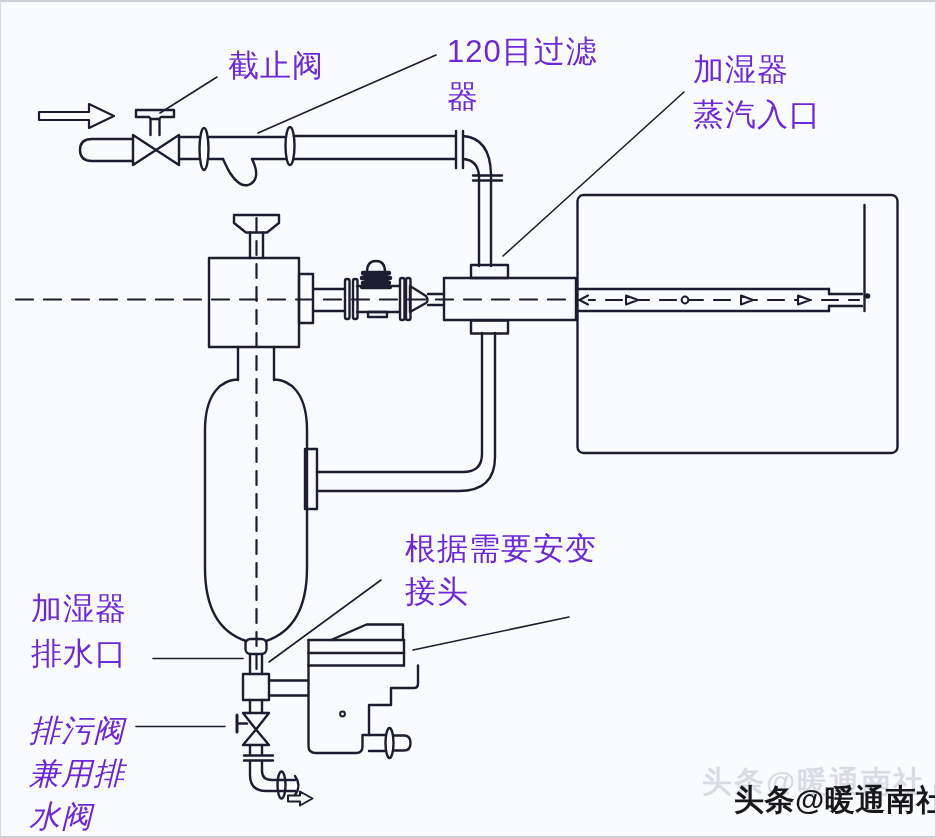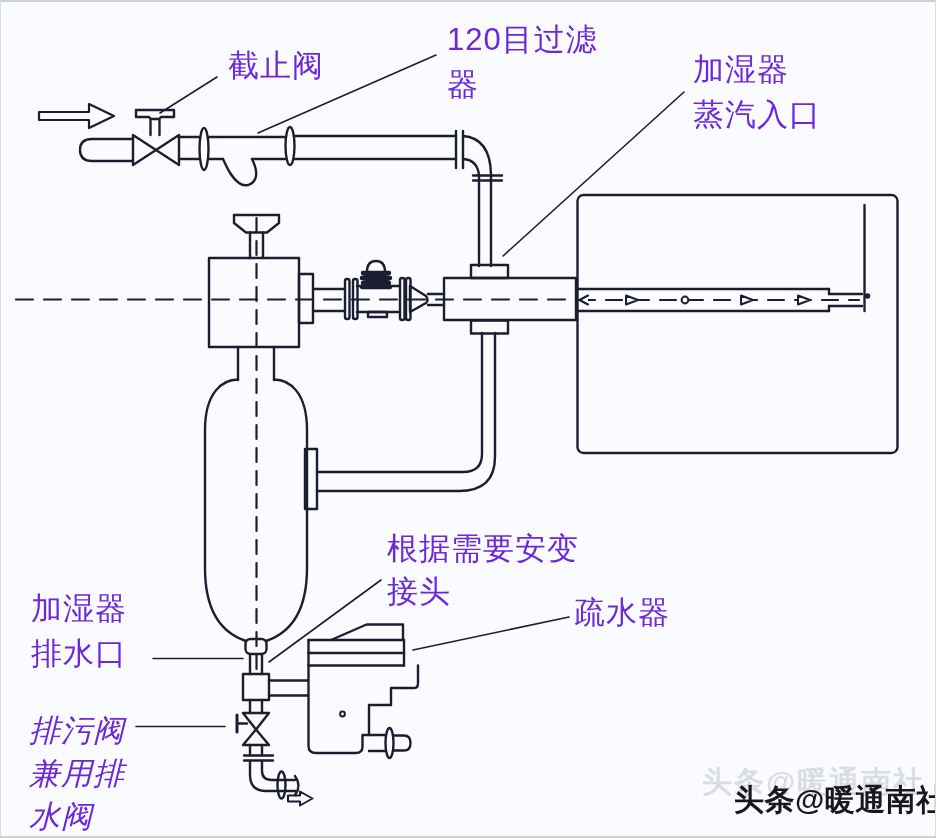--- a/index.html
+++ b/index.html
@@ -197,29 +197,28 @@
         <path d="M380 578 L268 660"></path>
         <path d="M568 615 L412 648"></path>
         <path d="M152 656.5 H242"></path>
         <path d="M135 724.5 H224"></path>
       </g>
     </g>
   </svg>
 
   <div class="label" style="left:227px;top:33px;">截止阀</div>
 
-  <div class="label" style="left:446px;top:7px;width:156px;">120目过滤器</div>
+  <div class="label" style="left:446px;top:19px;width:156px;">120目过滤器</div>
 
   <div class="label" style="left:692px;top:37px;">加湿器
 蒸汽入口</div>
 
-  <div class="label small-lh" style="left:386px;top:517px;">根据需要安变
+  <div class="label small-lh" style="left:404px;top:517px;">根据需要安变
 接头</div>
 
-  <div class="label" style="left:573px;top:580px;">疏水器</div>
 
   <div class="label" style="left:30px;top:576px;">加湿器
 排水口</div>
 
   <div class="label small-lh" style="left:28px;top:699px;font-style:italic;">排污阀
 兼用排
 水阀</div>
 
   <div class="watermark-ghost">头条@暖通南社</div>
   <div class="watermark">头条@暖通南社</div>

